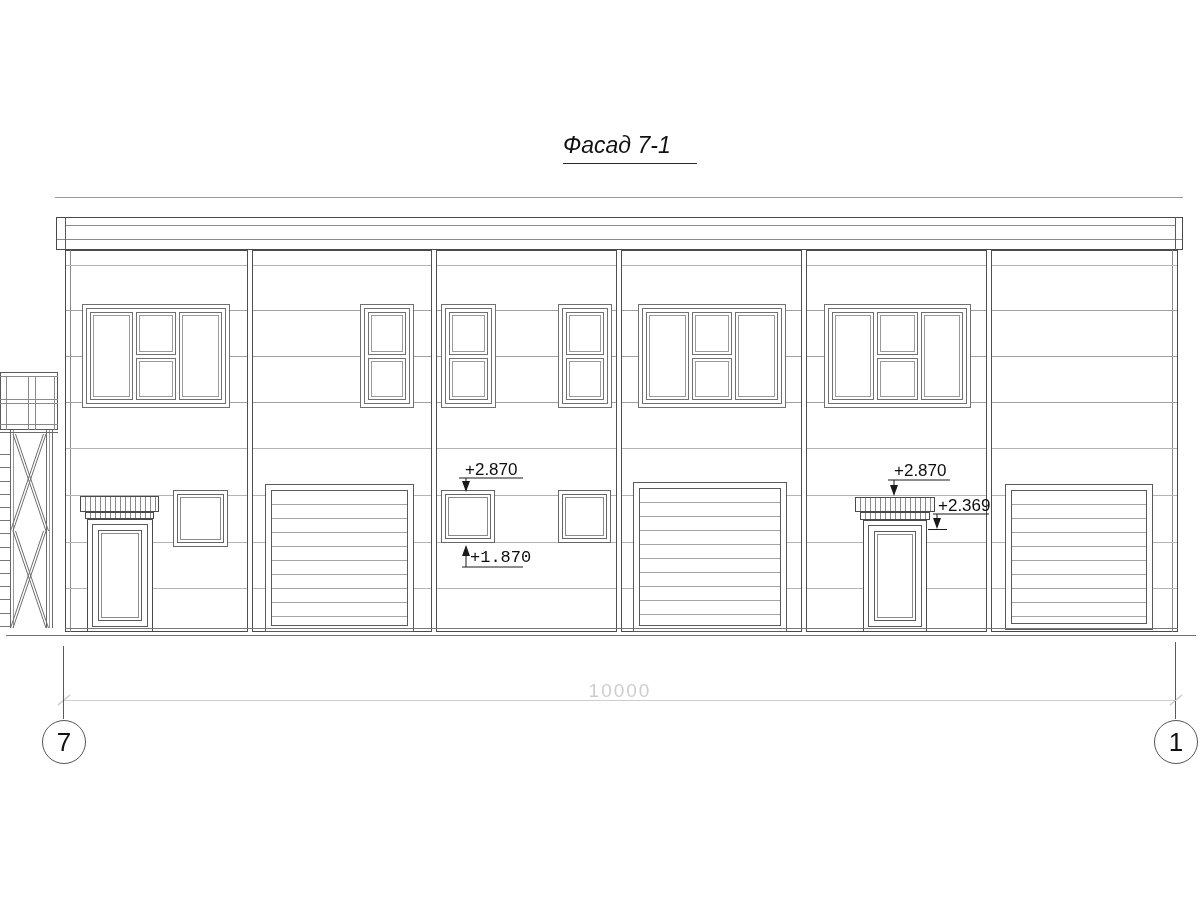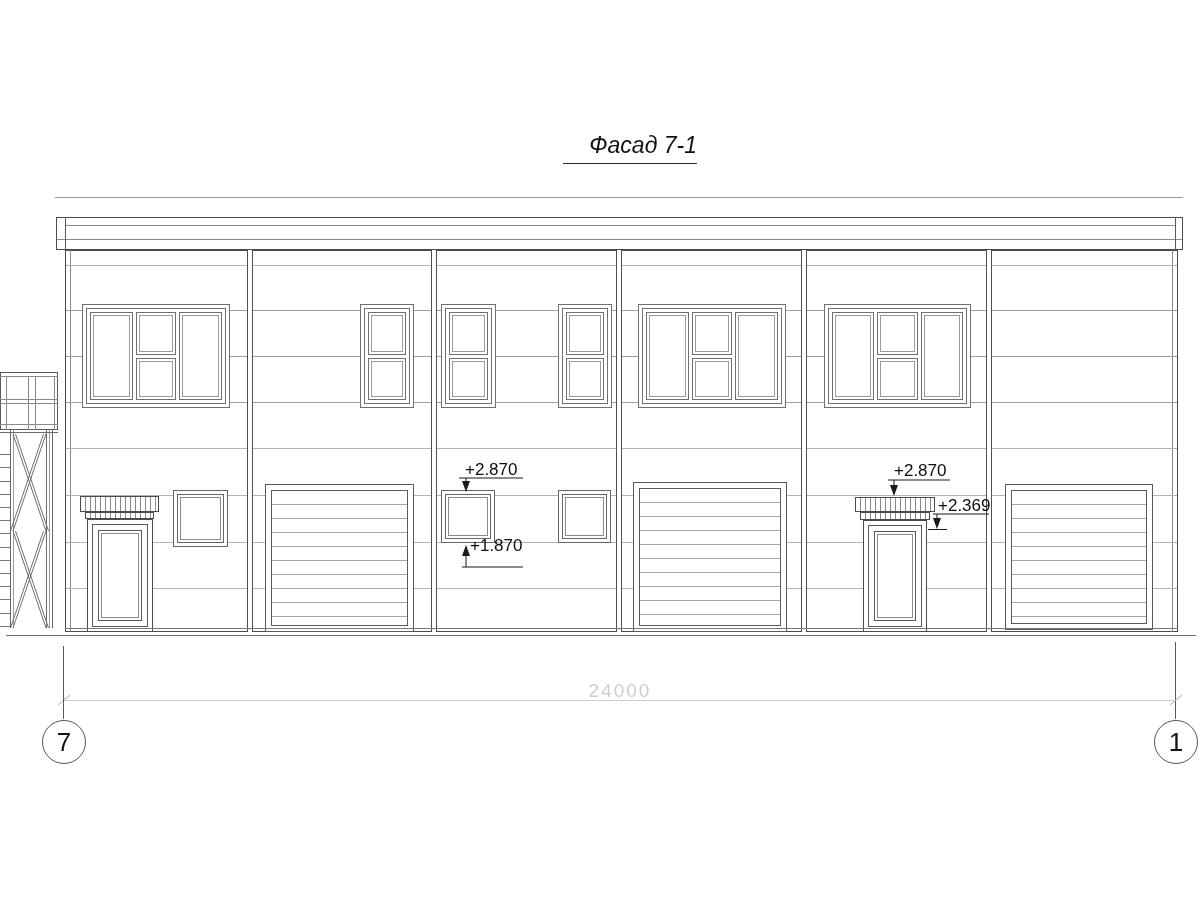--- a/index.html
+++ b/index.html
@@ -23,21 +23,21 @@
   .canopy{position:absolute;box-sizing:border-box;border:1px solid #4a4a4a;
      background:repeating-linear-gradient(90deg,#fff 0px,#fff 4px,#8a8a8a 4px,#8a8a8a 5px);}
   .doorf{position:absolute;box-sizing:border-box;border:1px solid #4a4a4a;background:#fff;}
   .doorm{position:absolute;inset:4px;border:1px solid #5a5a5a;}
   .doorleaf{position:absolute;inset:10px;border:1px solid #5a5a5a;box-shadow:inset 0 0 0 2px #fff, inset 0 0 0 3px #8a8a8a;}
   .sw{position:absolute;box-sizing:border-box;border:1px solid #666;background:#fff;padding:3px;}
   .sw-in{width:100%;height:100%;box-sizing:border-box;border:1px solid #666;box-shadow:inset 0 0 0 2px #fff, inset 0 0 0 3px #8a8a8a;}
   .t{position:absolute;color:#0d0d0d;font-size:17px;white-space:nowrap;}
   .bubble{position:absolute;width:42px;height:42px;border:1px solid #555;border-radius:50%;
      display:flex;align-items:center;justify-content:center;font-size:26px;color:#111;background:#fff;}
-  #title{position:absolute;left:563px;top:132px;width:134px;text-align:right;font-size:23px;
+  #title{position:absolute;left:563px;top:132px;width:134px;text-align:left;font-size:23px;
      font-style:italic;color:#111;border-bottom:1px solid #2a2a2a;padding-bottom:4px;}
   #dimtext{position:absolute;left:568px;top:680px;width:104px;text-align:center;font-size:19px;
      color:#cdcdcd;letter-spacing:2px;}
   svg{position:absolute;left:0;top:0;pointer-events:none;}
 </style>
 </head>
 <body>
 
 <div id="canvas">
 
@@ -213,28 +213,28 @@
       <polygon points="937,529 933,518 941,518" stroke="none"></polygon>
       <line x1="928" y1="529.5" x2="947" y2="529.5"></line>
     </g>
     <g stroke="#c9c9c9" stroke-width="1.5">
       <line x1="58" y1="705" x2="70" y2="695"></line>
       <line x1="1170" y1="705" x2="1182" y2="695"></line>
     </g>
   </svg>
 
   <div class="t" style="left:465px;top:460px;">+2.870</div>
-  <div class="t" style="left:470px;top:536px;">+1.870</div>
+  <div class="t" style="left:470px;top:548px;font-family:Liberation Mono, monospace;">+1.870</div>
   <div class="t" style="left:894px;top:461px;">+2.870</div>
   <div class="t" style="left:938px;top:496px;">+2.369</div>
 
   <div class="vl" style="left:63px;top:646px;height:73px;background:#5a5a5a;"></div>
   <div class="vl" style="left:1175px;top:642px;height:77px;background:#5a5a5a;"></div>
   <div class="hl" style="left:64px;top:700px;width:1112px;background:#cdcdcd;"></div>
-  <div id="dimtext">24000</div>
+  <div id="dimtext">10000</div>
 
   <div class="bubble" style="left:42px;top:720px;">
     <span>7</span>
   </div>
   <div class="bubble" style="left:1154px;top:720px;">
     <span>1</span>
   </div>
 
 </div>
 

